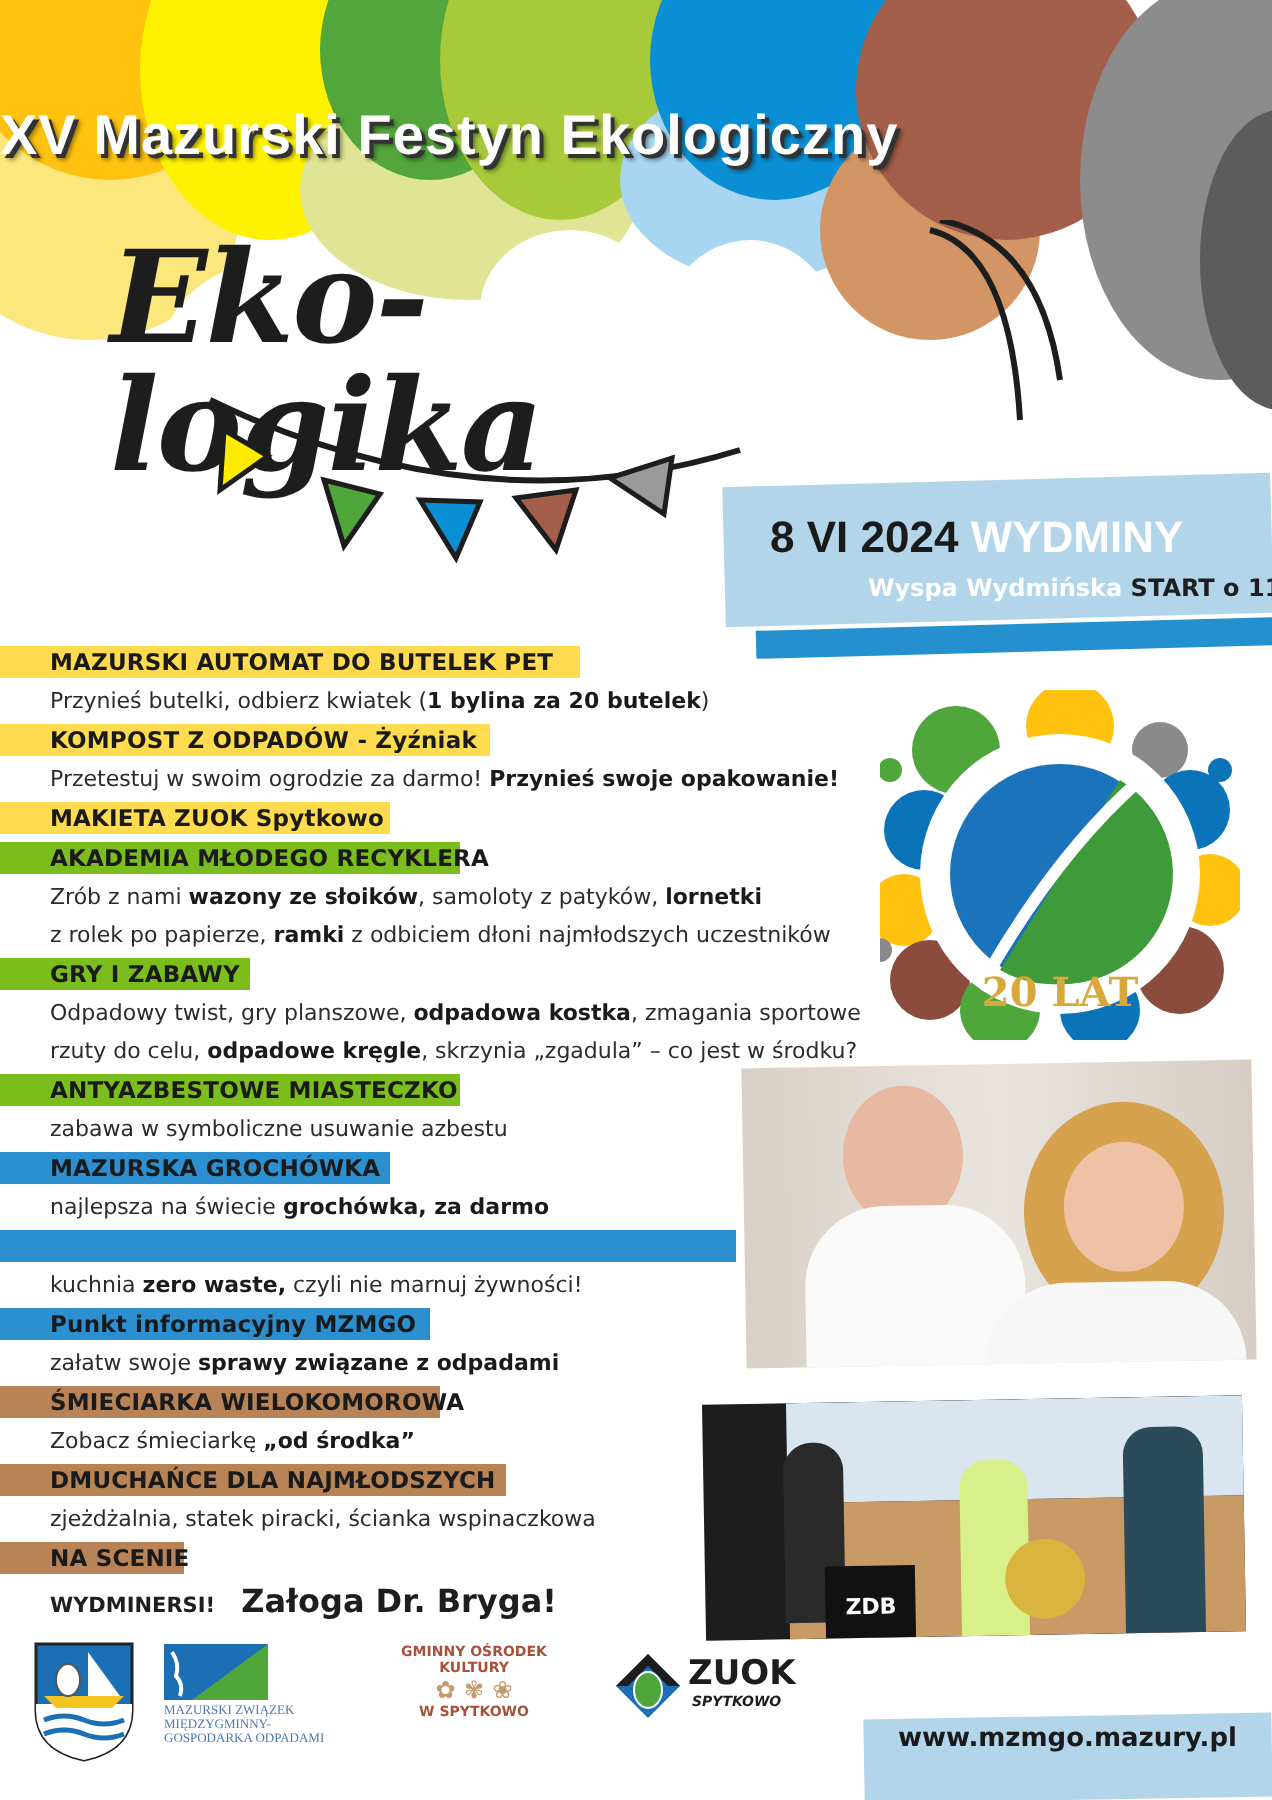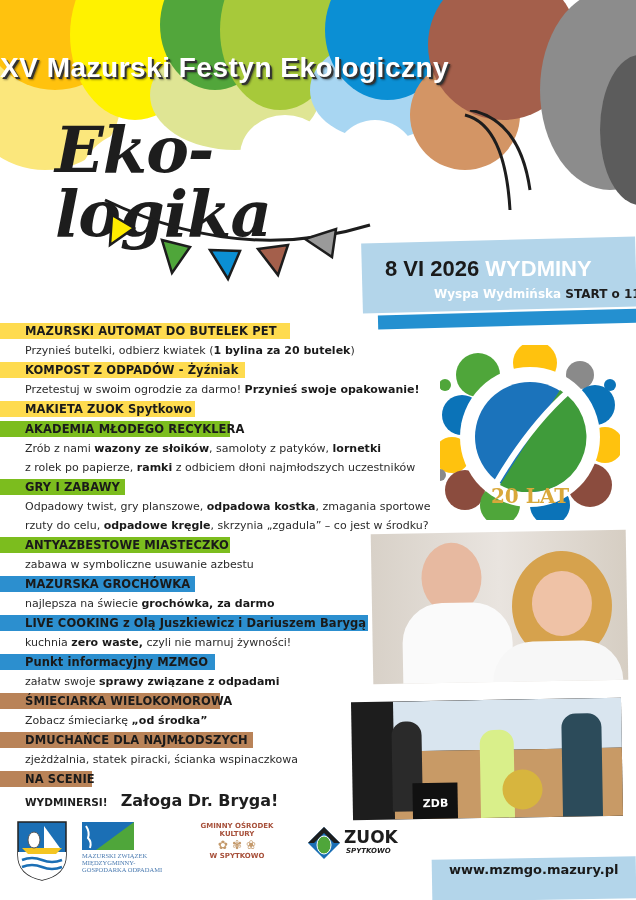--- a/index.html
+++ b/index.html
@@ -114,21 +114,21 @@
   <polygon points="12,20 34,33 10,50" fill="#ffec00" stroke="#1d1d1d" stroke-width="2.5"></polygon>
   <polygon points="62,45 90,52 72,78" fill="#4fa63a" stroke="#1d1d1d" stroke-width="2.5"></polygon>
   <polygon points="110,55 140,56 128,84" fill="#0b8fd4" stroke="#1d1d1d" stroke-width="2.5"></polygon>
   <polygon points="158,54 188,50 178,80" fill="#a45f4b" stroke="#1d1d1d" stroke-width="2.5"></polygon>
   <polygon points="205,44 236,34 232,62" fill="#9a9a9a" stroke="#1d1d1d" stroke-width="2.5"></polygon>
 </svg>
 
 <div class="date-box"></div>
 <div class="date-stripe"></div>
 <div class="date-line1">
-  <span>8 VI 2026</span>
+  <span>8 VI 2024</span>
   <span class="w">WYDMINY</span>
 </div>
 <div class="date-line2">
   <span class="w">Wyspa Wydmińska</span>
   <span>START o 11.00</span>
 </div>
 
 <div class="prog">
   <div class="row-h">
       <div class="bar" style="width:290px;background:#fedb4f;"></div>
@@ -168,21 +168,20 @@
   <div class="row-d"><span>zabawa w symboliczne usuwanie azbestu</span></div>
 
   <div class="row-h">
       <div class="bar" style="width:195px;background:#2c8fcf;"></div>
       <span class="lbl">MAZURSKA GROCHÓWKA</span>
     </div>
   <div class="row-d"><span>najlepsza na świecie </span><b>grochówka, za darmo</b></div>
 
   <div class="row-h">
       <div class="bar" style="width:368px;background:#2c8fcf;"></div>
-      <span class="lbl">LIVE COOKING z Olą Juszkiewicz i Dariuszem Barygą</span>
     </div>
   <div class="row-d"><span>kuchnia </span><b>zero waste,</b><span> czyli nie marnuj żywności!</span></div>
 
   <div class="row-h">
       <div class="bar" style="width:215px;background:#2c8fcf;"></div>
       <span class="lbl">Punkt informacyjny MZMGO</span>
     </div>
   <div class="row-d"><span>załatw swoje </span><b>sprawy związane z odpadami</b></div>
 
   <div class="row-h">

